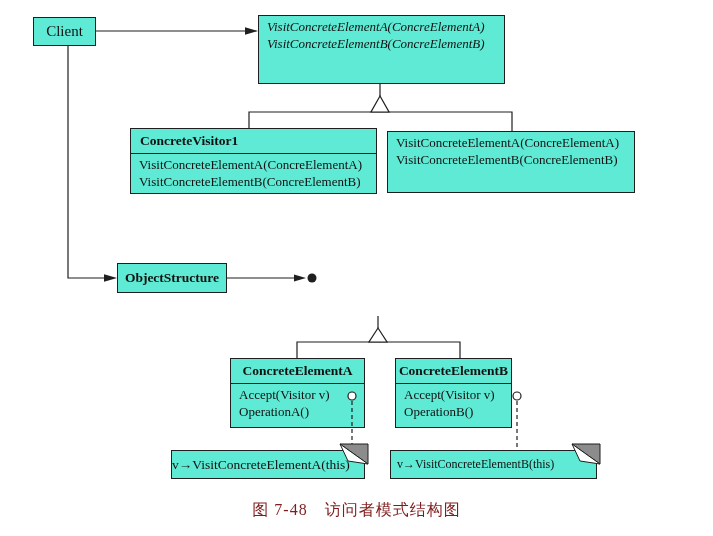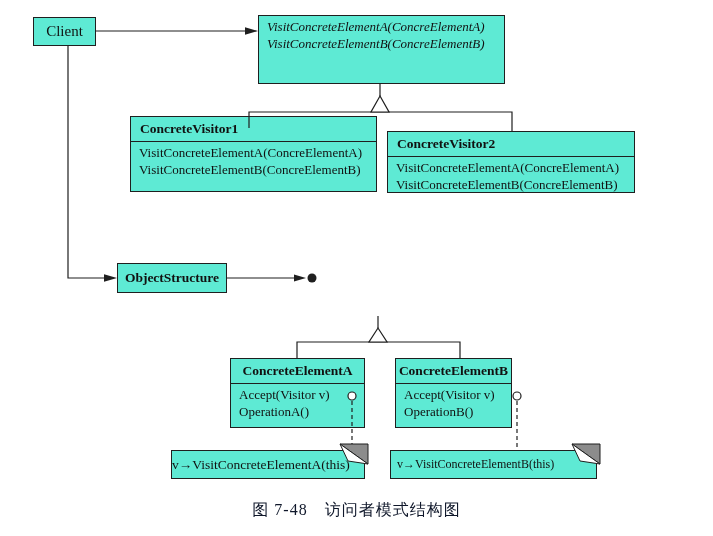--- a/index.html
+++ b/index.html
@@ -26,49 +26,48 @@
   .methods{
     box-sizing:border-box;padding:3px 4px 0 8px;font-size:13px;line-height:16.5px;
     white-space:nowrap;
   }
   .methods.italic{font-style:italic;}
   svg.overlay{
     position:absolute;left:0;top:0;z-index:3;pointer-events:none;
   }
   #caption{
     position:absolute;left:0;top:500px;width:713px;text-align:center;
-    font-size:16px;letter-spacing:1px;color:#0f172a;z-index:2;
+    font-size:16px;letter-spacing:1px;color:#7f1d1d;z-index:2;
   }
 </style>
 </head>
 <body>
 
 <div id="canvas">
 
   <div class="box simplebox" style="left:33px;top:17px;width:63px;height:29px">
     <span>Client</span>
   </div>
 
   <div class="box" style="left:258px;top:15px;width:247px;height:69px">
     <div class="methods italic">
       <div>VisitConcreteElementA(ConcreElementA)</div>
       <div>VisitConcreteElementB(ConcreElementB)</div>
     </div>
   </div>
 
-  <div class="box" style="left:130px;top:116px;width:247px;height:76px">
+  <div class="box" style="left:130px;top:128px;width:247px;height:66px">
     <div class="cls-title" style="height:25px">ConcreteVisitor1</div>
     <div class="methods">
       <div>VisitConcreteElementA(ConcreElementA)</div>
       <div>VisitConcreteElementB(ConcreElementB)</div>
     </div>
   </div>
 
   <div class="box" style="left:387px;top:131px;width:248px;height:62px">
-    <div class="cls-title" style="height:25px">ConcreteVisitor2</div>
     <div class="methods">
       <div>VisitConcreteElementA(ConcreElementA)</div>
       <div>VisitConcreteElementB(ConcreElementB)</div>
     </div>
   </div>
 
   <div class="box simplebox bold" style="left:117px;top:263px;width:110px;height:30px;font-size:13.5px">
     <span>ObjectStructure</span>
   </div>
 

